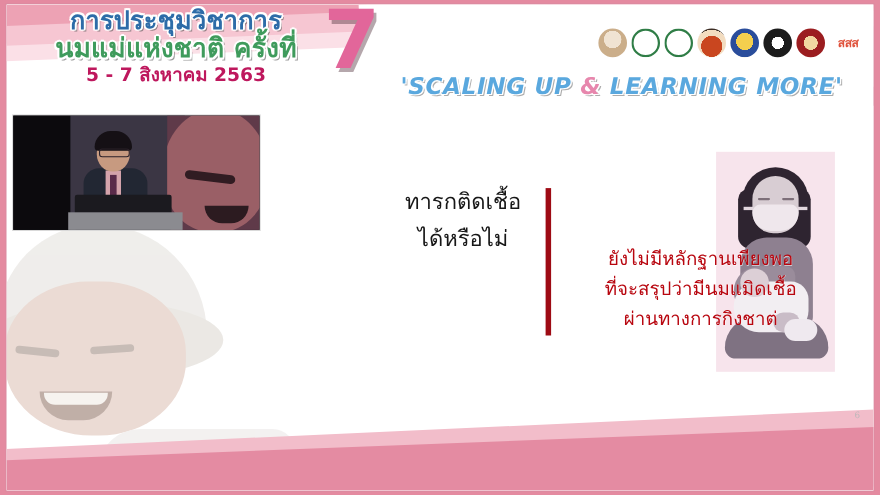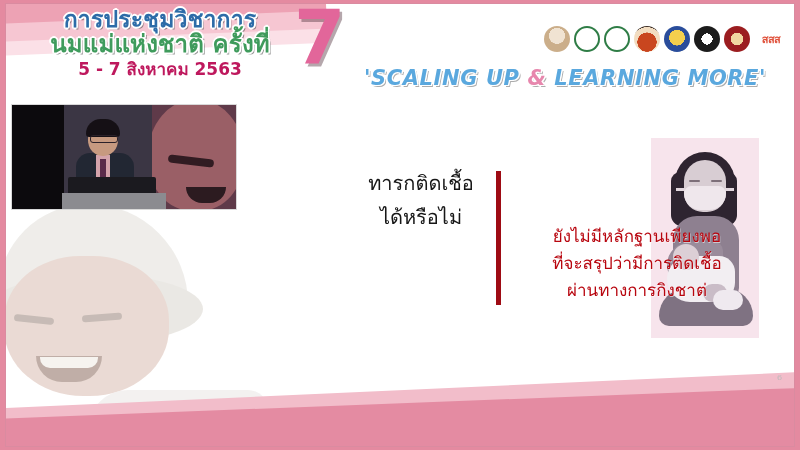--- a/index.html
+++ b/index.html
@@ -651,21 +651,21 @@
         <div class="il-body"></div>
         <div class="il-arm"></div>
         <div class="il-baby-blanket"></div>
         <div class="il-baby-head"></div>
         <div class="il-hand"></div>
         <div class="il-foot"></div>
       </div>
 
       <div id="answer-block">
         <div class="a-line">ยังไม่มีหลักฐานเพียงพอ</div>
-        <div class="a-line">ที่จะสรุปว่ามีการติดเชื้อ</div>
+        <div class="a-line">ที่จะสรุปว่ามีนมแมิดเชื้อ</div>
         <div class="a-line">ผ่านทางการกิงชาต่</div>
       </div>
 
       <div id="page-number">6</div>
     </div>
 
   </div>
 </div>
 
 </body></html>

